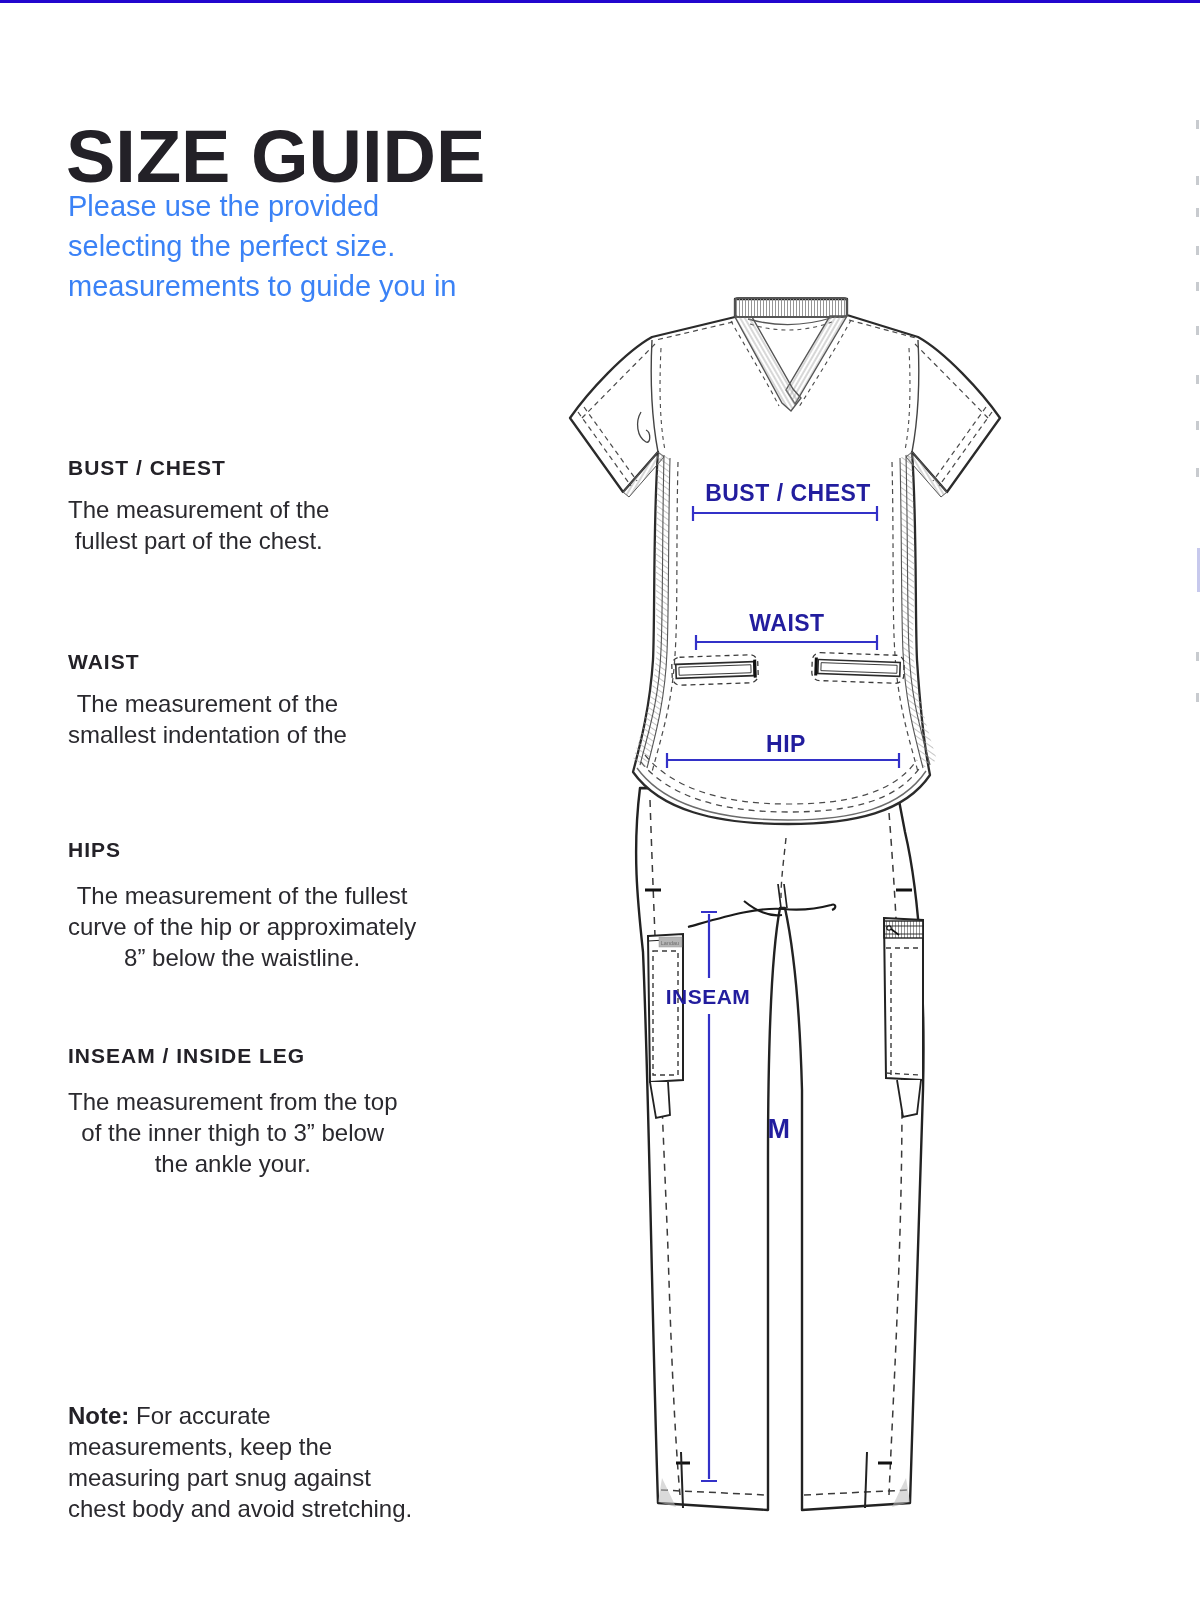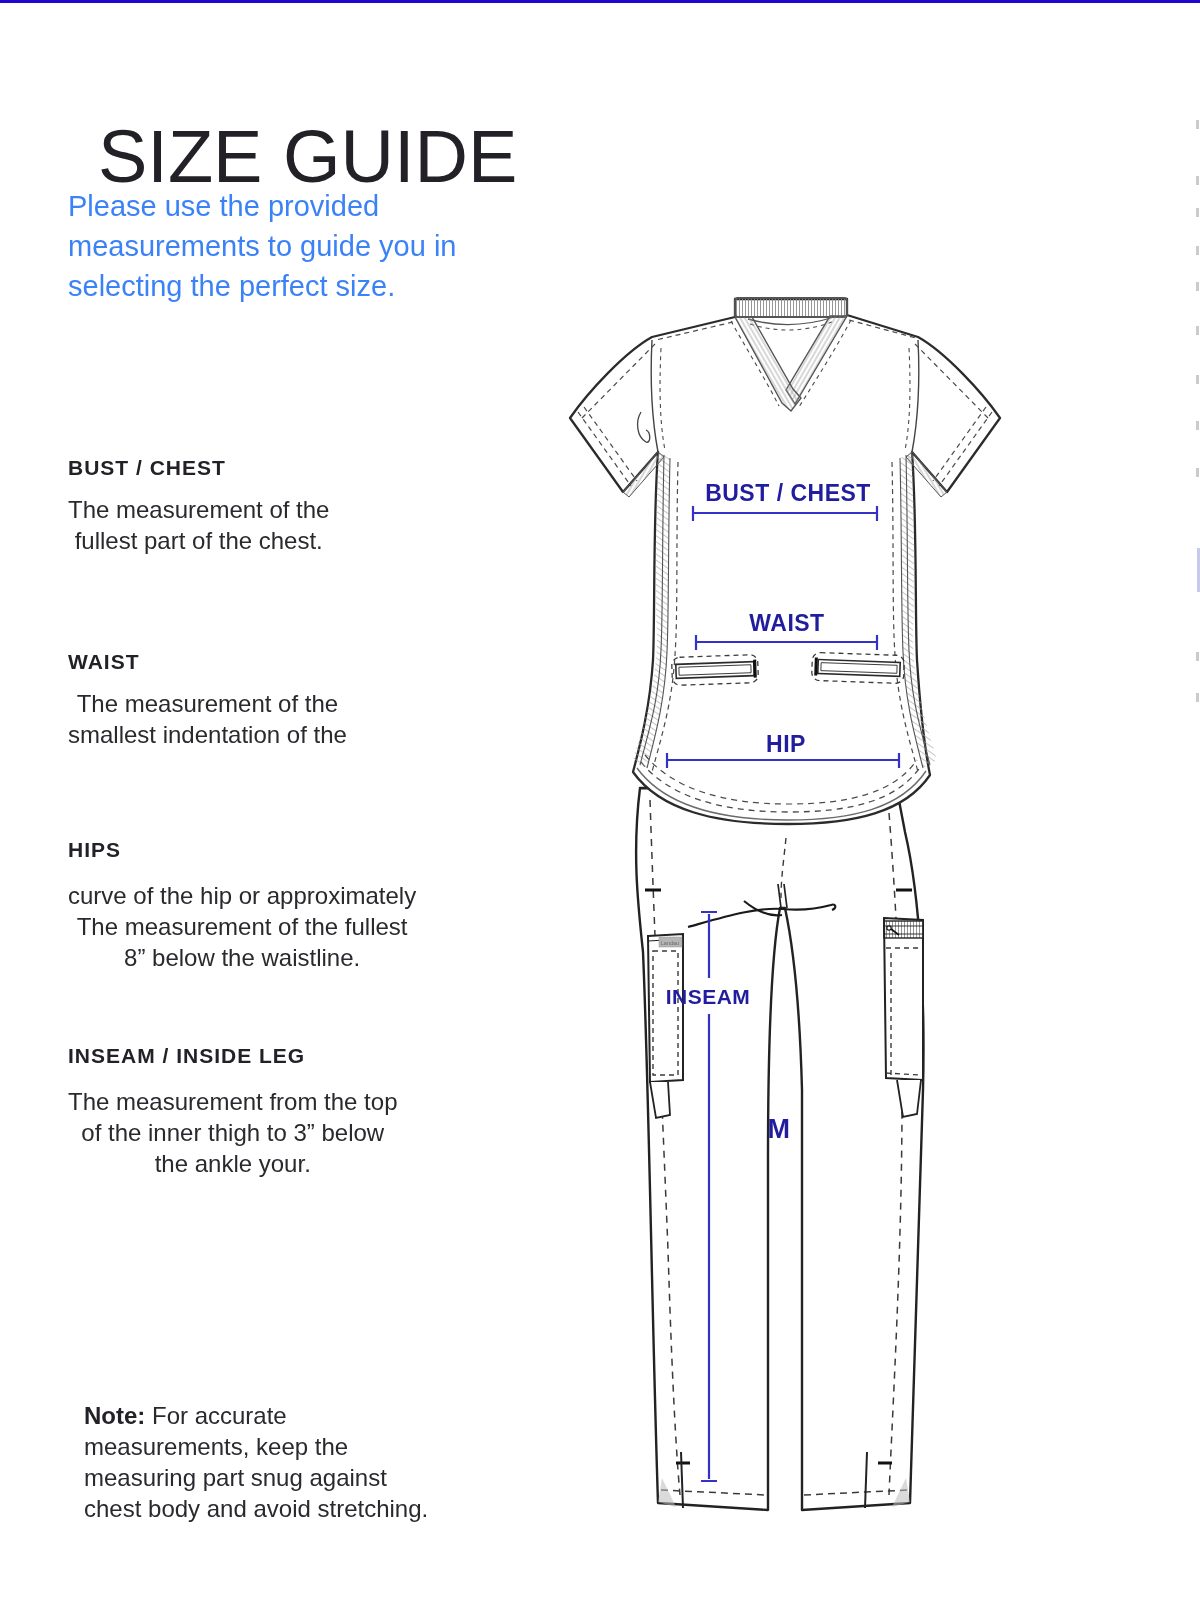--- a/index.html
+++ b/index.html
@@ -1,64 +1,64 @@
 <!DOCTYPE html>
 <html><head>
 <meta charset="utf-8">
 <style>
   html,body{margin:0;padding:0;}
   body{
     width:1200px;height:1600px;background:#ffffff;position:relative;overflow:hidden;
     font-family:"Liberation Sans","DejaVu Sans",sans-serif;color:#232127;
   }
   .topbar{position:absolute;left:0;top:0;width:1200px;height:3px;background:#2206CE;}
-  .title{position:absolute;left:66px;top:64px;font-size:74px;font-weight:400;letter-spacing:0px;color:#232127;margin-left:32px;}
+  .title{position:absolute;left:66px;top:64px;font-size:74px;font-weight:700;letter-spacing:0px;color:#232127;}
   .intro{position:absolute;left:68px;top:186px;font-size:29px;line-height:40px;color:#3b82f6;}
   .sec-h{position:absolute;left:68px;font-size:21px;font-weight:700;letter-spacing:1px;color:#232127;}
   .sec-b{position:absolute;left:68px;font-size:24px;line-height:31px;color:#2a292e;text-align:center;}
   .h-bust{top:456px}.b-bust{top:494px}
   .h-waist{top:650px}.b-waist{top:688px}
   .h-hips{top:838px}.b-hips{top:880px}
   .h-inseam{top:1044px}.b-inseam{top:1086px}
-  .note{position:absolute;left:68px;top:1400px;font-size:24px;line-height:31px;color:#2a292e;margin-left:16px;}
+  .note{position:absolute;left:68px;top:1400px;font-size:24px;line-height:31px;color:#2a292e;}
   .note b{font-weight:700;color:#232127;}
   .diagram{position:absolute;left:540px;top:280px;width:480px;height:1250px;}
   .blab{font-family:"Liberation Sans","DejaVu Sans",sans-serif;font-weight:700;letter-spacing:.5px;fill:#221D9E;}
   .edge-mark{position:absolute;width:3px;height:9px;background:#9aa0a8;opacity:.55;}
   .edge-strip{position:absolute;width:3px;height:44px;background:#b9bce8;opacity:.8;}
 </style>
 </head>
 <body>
 
 <div class="topbar"></div>
 
 <h1 class="title">SIZE GUIDE</h1>
 
 <div class="intro">
   <div>Please use the provided</div>
+  <div>selecting the perfect size.</div>
   <div>measurements to guide you in</div>
-  <div>selecting the perfect size.</div>
 </div>
 
 <div class="sec-h h-bust">BUST / CHEST</div>
 <div class="sec-b b-bust">
   <div>The measurement of the</div>
   <div>fullest part of the chest.</div>
 </div>
 
 <div class="sec-h h-waist">WAIST</div>
 <div class="sec-b b-waist">
   <div>The measurement of the</div>
   <div>smallest indentation of the</div>
 </div>
 
 <div class="sec-h h-hips">HIPS</div>
 <div class="sec-b b-hips">
+  <div>The measurement of the fullest</div>
   <div>curve of the hip or approximately</div>
-  <div>The measurement of the fullest</div>
   <div>8” below the waistline.</div>
 </div>
 
 <div class="sec-h h-inseam">INSEAM / INSIDE LEG</div>
 <div class="sec-b b-inseam">
   <div>The measurement from the top</div>
   <div>of the inner thigh to 3” below</div>
   <div>the ankle your.</div>
 </div>
 

